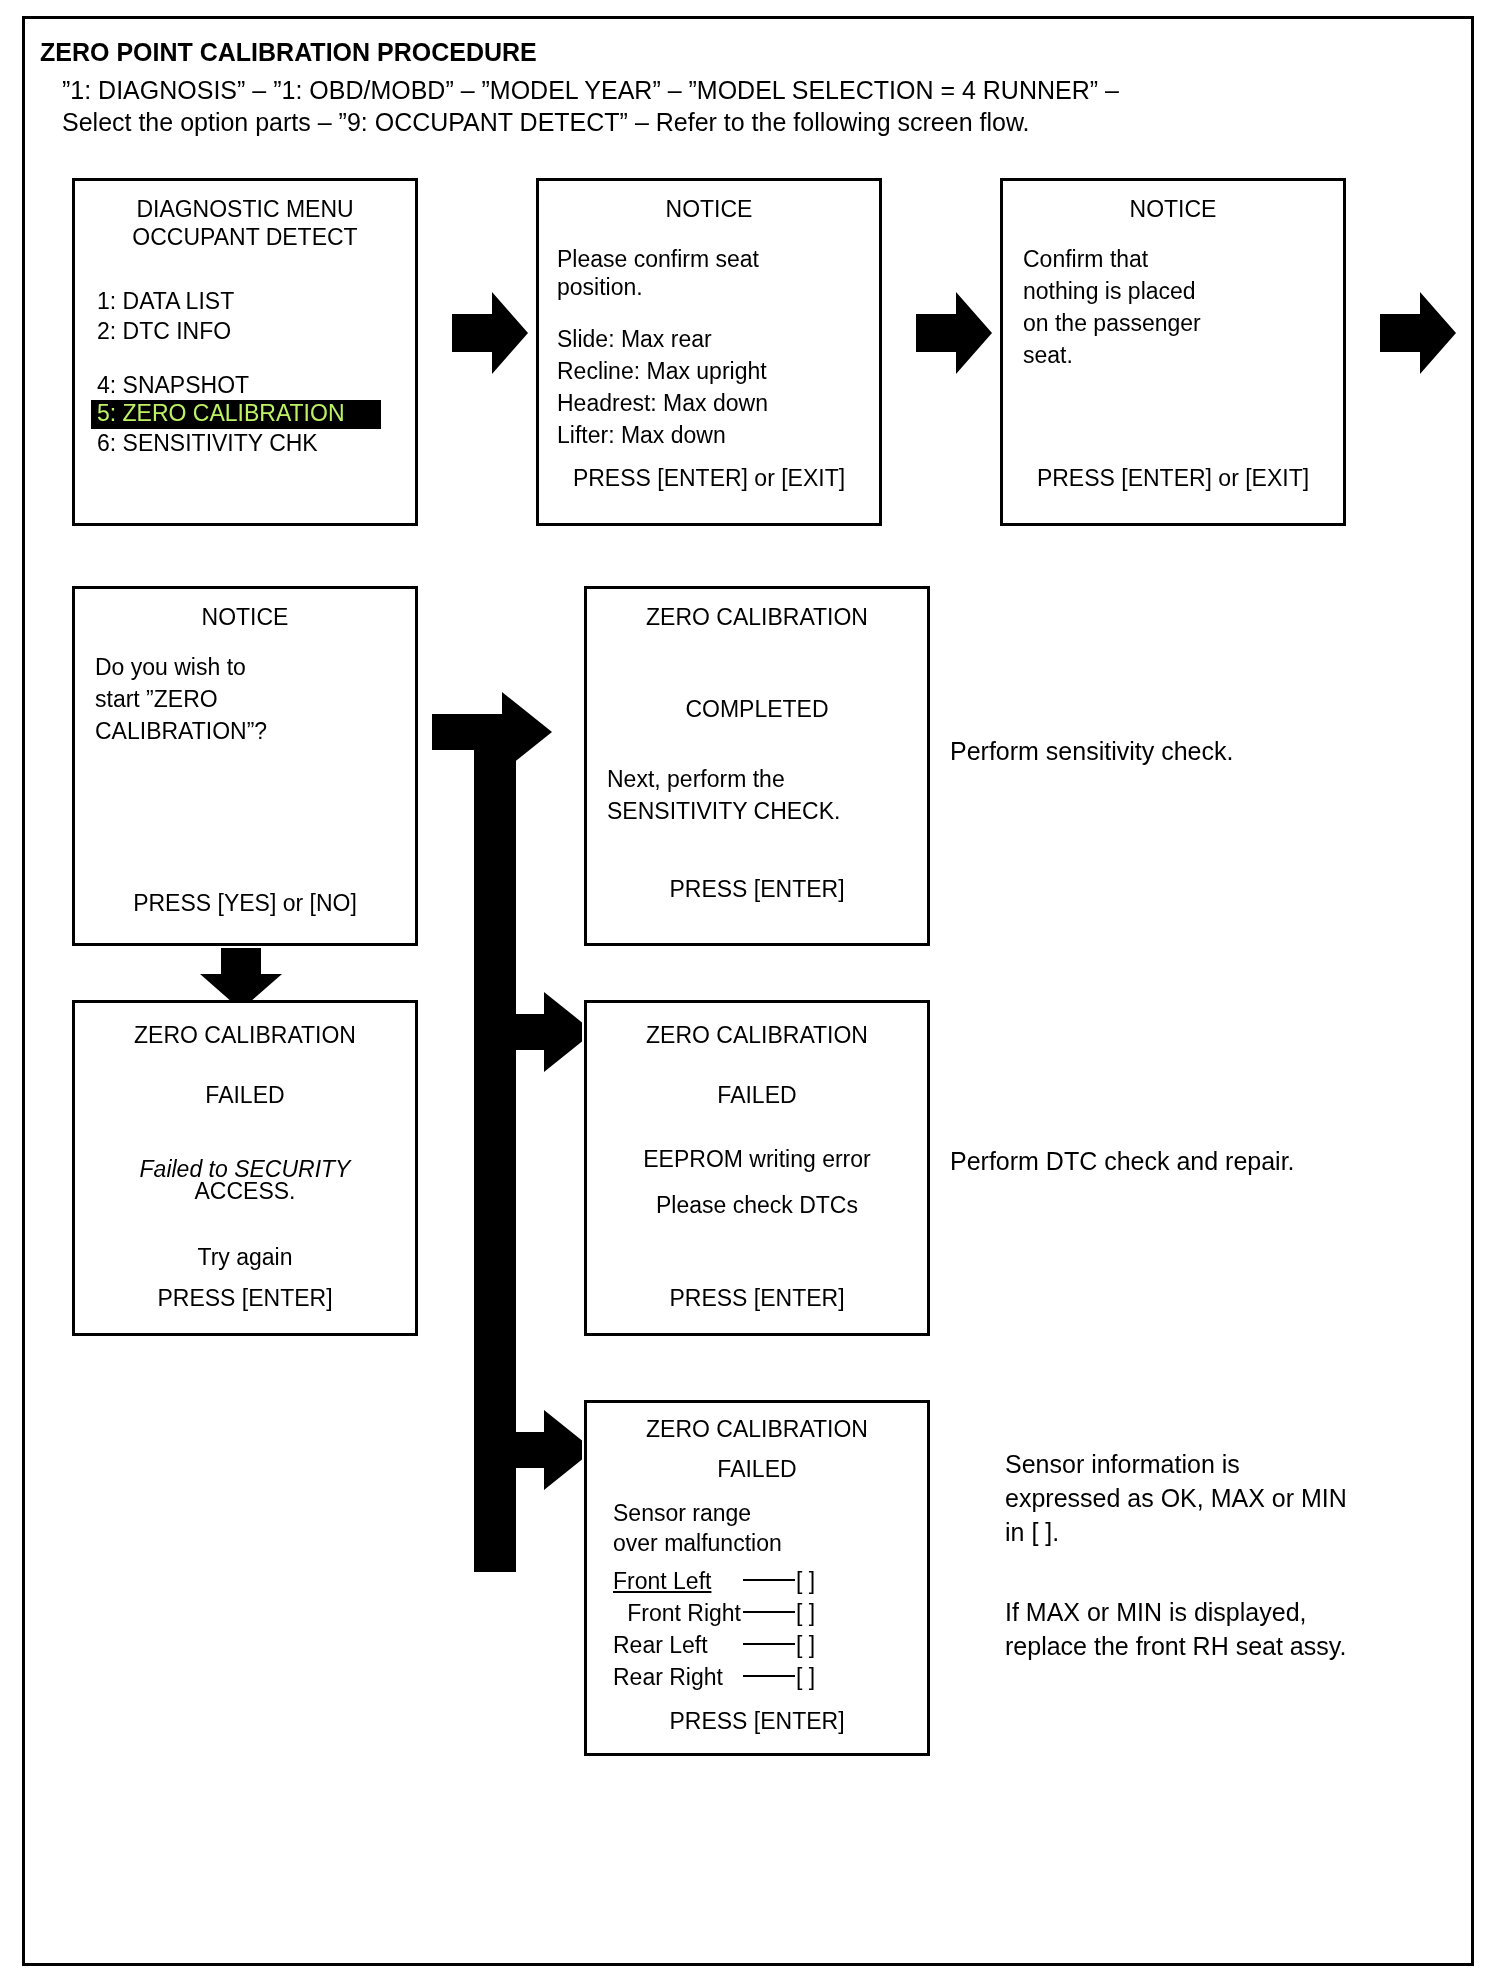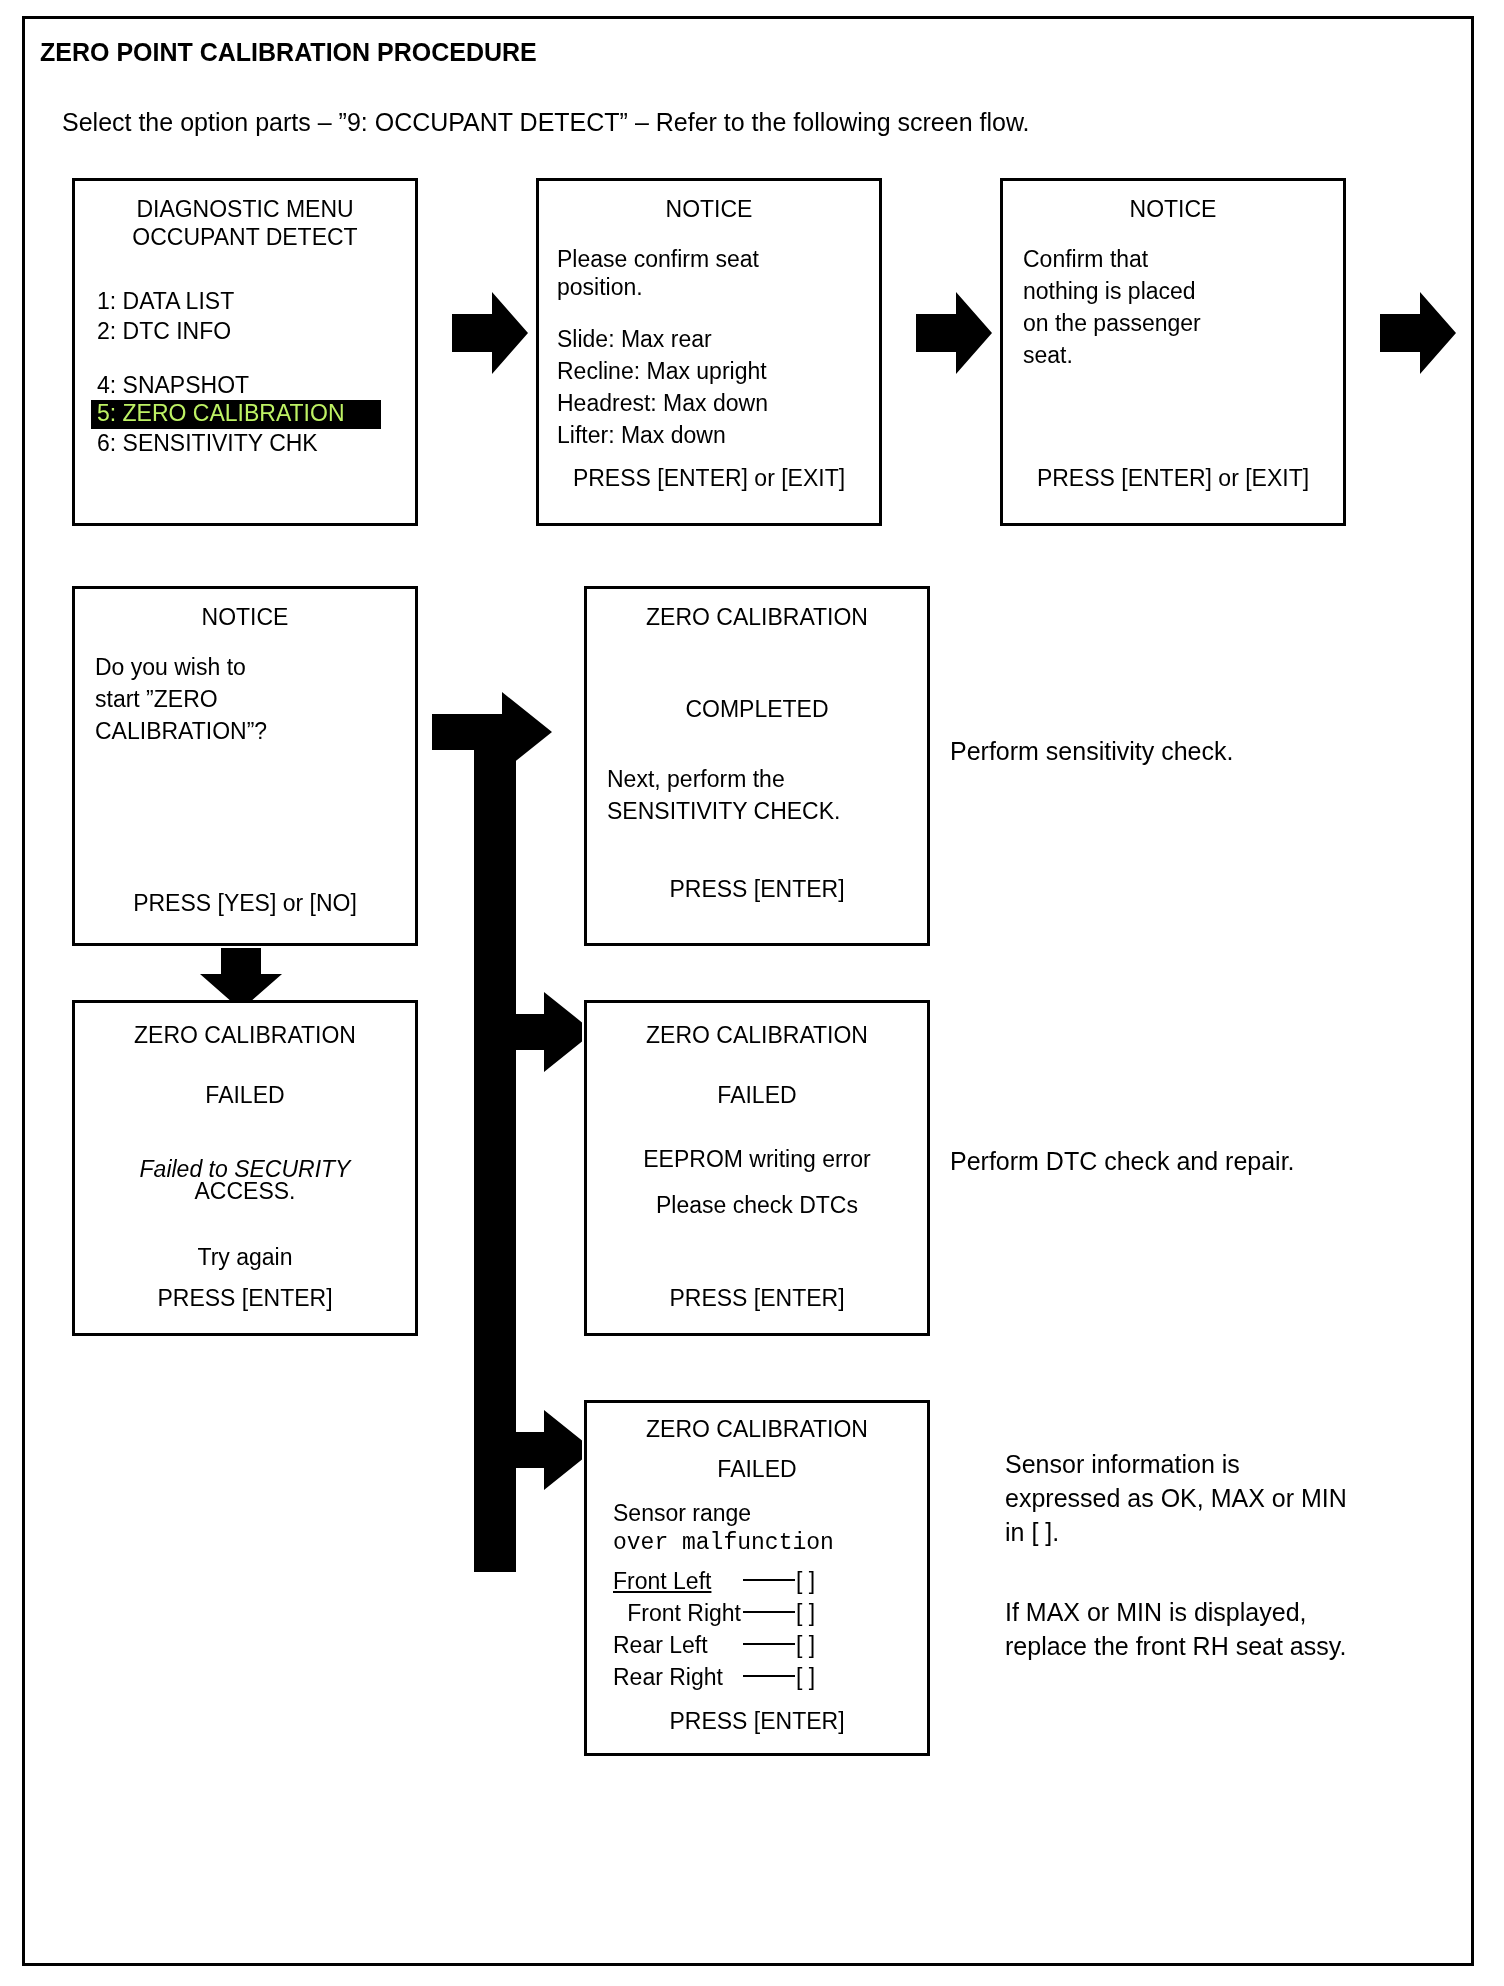--- a/index.html
+++ b/index.html
@@ -89,20 +89,21 @@
   }
 </style>
 </head>
 <body>
 
 <div id="page">
 
   <div class="page-frame"></div>
 
   <div class="title">ZERO POINT CALIBRATION PROCEDURE</div>
+  <div class="intro-line intro-1">”1: DIAGNOSIS” – ”1: OBD/MOBD” – ”MODEL YEAR” – ”MODEL SELECTION = 4 RUNNER” –</div>
   <div class="intro-line intro-2">Select the option parts – ”9: OCCUPANT DETECT” – Refer to the following screen flow.</div>
 
   <div class="screen" style="left:72px; top:178px; width:346px; height:348px;">
     <div class="ln ctr" style="top:16px;">DIAGNOSTIC MENU</div>
     <div class="ln ctr" style="top:44px;">OCCUPANT DETECT</div>
 
     <div class="ln" style="left:22px; top:108px;">1: DATA LIST</div>
     <div class="ln" style="left:22px; top:138px;">2: DTC INFO</div>
     <div class="ln" style="left:22px; top:192px;">4: SNAPSHOT</div>
     <div class="ln" style="left:16px; top:219px; right:34px;">
@@ -192,21 +193,21 @@
     <div class="ln ctr" style="top:190px;">Please check DTCs</div>
     <div class="ln ctr" style="top:283px;">PRESS [ENTER]</div>
   </div>
 
   <div class="note" style="left:950px; top:1145px;">Perform DTC check and repair.</div>
 
   <div class="screen" style="left:584px; top:1400px; width:346px; height:356px;">
     <div class="ln ctr" style="top:14px;">ZERO CALIBRATION</div>
     <div class="ln ctr" style="top:54px;">FAILED</div>
     <div class="ln" style="left:26px; top:98px;">Sensor range</div>
-    <div class="ln" style="left:26px; top:128px;font-family:Liberation Mono, monospace;">over malfunction</div>
+    <div class="ln" style="left:26px; top:128px;">over malfunction</div>
 
     <div class="sensor-row" style="left:26px; top:166px;">
       <span style="display:inline-block; width:128px;text-decoration:underline;">Front Left</span><span class="dash"></span><span>[          ]</span>
     </div>
     <div class="sensor-row" style="left:26px; top:198px;text-align:right;">
       <span style="display:inline-block; width:128px;">Front Right</span><span class="dash"></span><span>[          ]</span>
     </div>
     <div class="sensor-row" style="left:26px; top:230px;">
       <span style="display:inline-block; width:128px;">Rear Left</span><span class="dash"></span><span>[          ]</span>
     </div>

